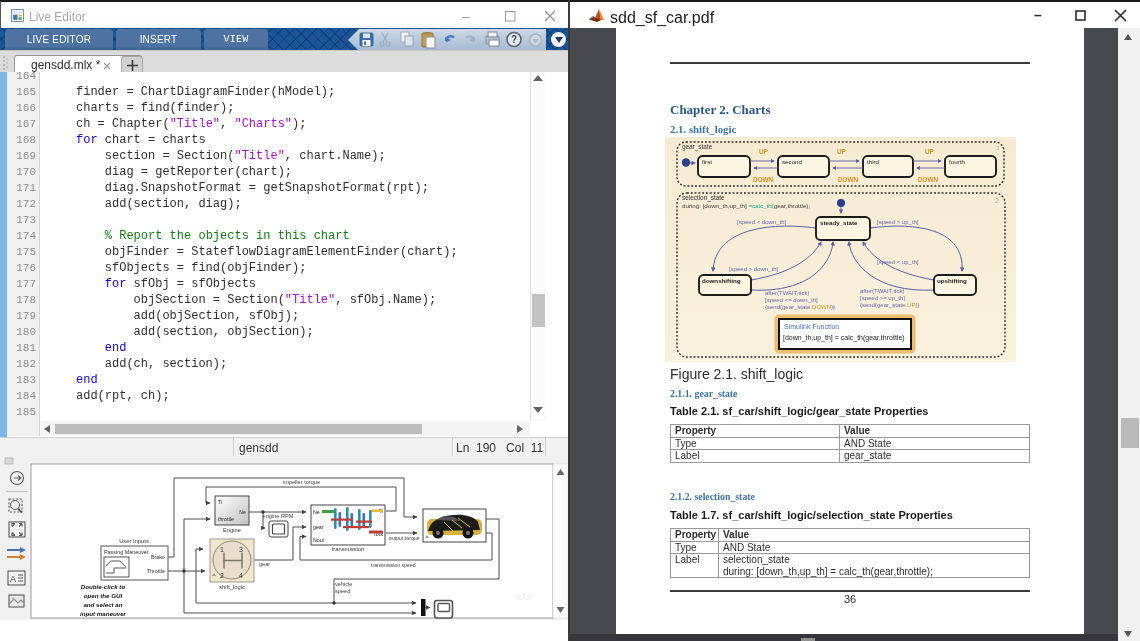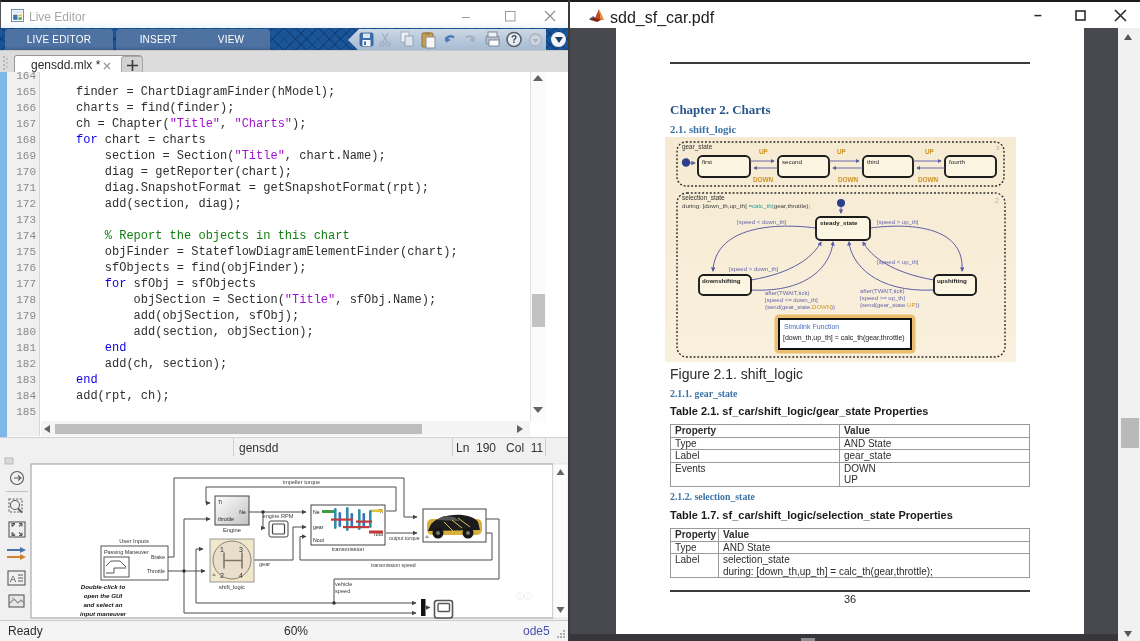--- a/index.html
+++ b/index.html
@@ -81,21 +81,21 @@
       <svg class="abs" style="left:504px;top:9px" width="11" height="11">
           <rect x="0.5" y="0.5" width="9.5" height="9.5" fill="none" stroke="#9a9a9a"></rect>
         </svg>
       <svg class="abs" style="left:543px;top:8px" width="12" height="12">
           <path d="M1,1 L11,11 M11,1 L1,11" stroke="#8f8f8f" stroke-width="1.2"></path>
         </svg>
     </div>
     <div id="ribbon"></div>
     <div class="rtab" style="left:5px;width:108px;">LIVE EDITOR</div>
     <div class="rtab" style="left:116px;width:85px;">INSERT</div>
-    <div class="rtab" style="left:192px;width:78px;">VIEW</div>
+    <div class="rtab" style="left:204px;width:64px;font-family:Liberation Mono, monospace;">VIEW</div>
     <div id="qbar"></div>
     <svg class="abs" style="left:348px;top:29px" width="198" height="22" viewBox="0 0 198 22">
 
       <g transform="translate(12,4)">
         <rect x="0" y="0" width="13" height="13" rx="1.5" fill="#3d6fae" stroke="#2b5588" stroke-width="0.8"></rect>
         <rect x="3" y="0.5" width="7" height="4.5" fill="#dce6f0"></rect>
         <rect x="2.5" y="7" width="8" height="6" fill="#f5f8fb"></rect>
         <rect x="4" y="8.5" width="2" height="3.5" fill="#3d6fae"></rect>
       </g>
 
@@ -383,33 +383,20 @@
       <rect x="421" y="143" width="4.5" height="17" fill="#111"></rect>
       <rect x="434.5" y="144.5" width="18" height="17.5" rx="2.5" fill="#fff" stroke="#555" stroke-width="1.6"></rect>
       <rect x="438" y="147.5" width="11.5" height="8" rx="1" fill="#fff" stroke="#555" stroke-width="1.4"></rect>
       <text x="516" y="143" font-size="8" fill="#e3e3e3" font-family="Liberation Sans">ⓘⓘ</text>
 
       <rect x="553" y="8" width="15" height="154" fill="#fbfbfb" stroke="#dcdcdc" stroke-width="0.6"></rect>
       <path d="M560.5,13 L564.5,19 L556.5,19 Z" fill="#666"></path>
       <path d="M556.5,151 L564.5,151 L560.5,157 Z" fill="#666"></path>
     </svg>
     </div>
-    <div id="lw-bottom">
-      <span style="position:absolute;left:8px;top:3px;">Ready</span>
-      <span style="position:absolute;left:284px;top:3px;">60%</span>
-      <span style="position:absolute;left:523px;top:3px;color:#4753ae;">ode5</span>
-      <svg class="abs" style="left:556px;top:8px" width="10" height="11">
-        <circle cx="8" cy="2" r="1" fill="#9a9a9a"></circle>
-          <circle cx="5" cy="5" r="1" fill="#9a9a9a"></circle>
-        <circle cx="8" cy="5" r="1" fill="#9a9a9a"></circle>
-          <circle cx="2" cy="8" r="1" fill="#9a9a9a"></circle>
-        <circle cx="5" cy="8" r="1" fill="#9a9a9a"></circle>
-          <circle cx="8" cy="8" r="1" fill="#9a9a9a"></circle>
-      </svg>
-    </div>
   </div>
 
   <div id="rw">
     <div id="rw-titlebar">
       <svg class="abs" style="left:17px;top:5px" width="18" height="18" viewBox="0 0 18 18">
         <path d="M2,12 L6,9 L8,11 L6.5,13 Z" fill="#5a7ab5"></path>
         <path d="M6,9 L8,11 L12,2 L14,13 L6.5,13 Z" fill="#c04a20"></path>
         <path d="M12,2 L17,13 L14,13 Z" fill="#e8842c"></path>
         <path d="M2,12.5 L7,10.5 L14,13 L10,15 Z" fill="#7a2a10"></path>
       </svg>
@@ -542,24 +529,20 @@
               <th style="width:169px;height:10px;">Property</th>
               <th>Value</th>
             </tr>
         <tr>
               <td style="height:11px;">Type</td>
               <td>AND State</td>
             </tr>
         <tr>
               <td style="height:11px;">Label</td>
               <td>gear_state</td>
-            </tr>
-        <tr>
-              <td style="height:24px;">Events</td>
-              <td>DOWN<br>UP</td>
             </tr>
       </tbody>
         </table>
     </div>
     <div class="abs serifh" style="left:100px;top:491px;font-size:9.8px;color:#3b73a8;">2.1.2. selection_state</div>
     <div class="abs" style="left:100px;top:509px;font-size:11px;font-weight:bold;color:#1b1b1b;">Table 1.7. sf_car/shift_logic/selection_state Properties</div>
     <div class="abs" style="left:100px;top:528px;">
       <table class="props">
         <tbody>
             <tr>

